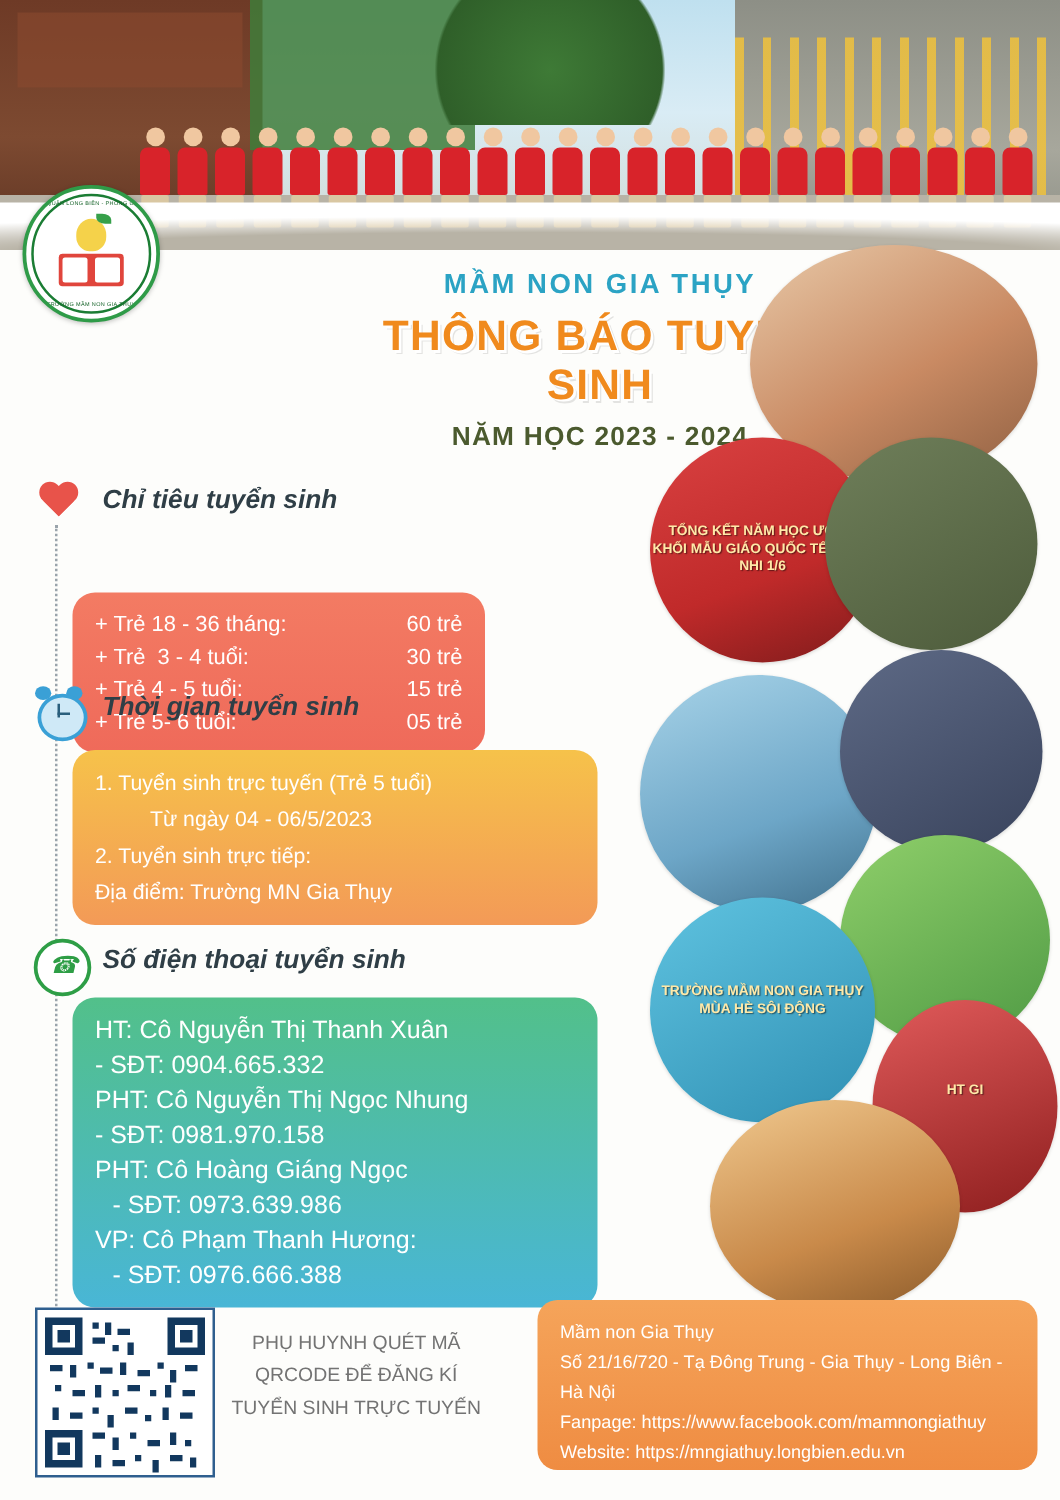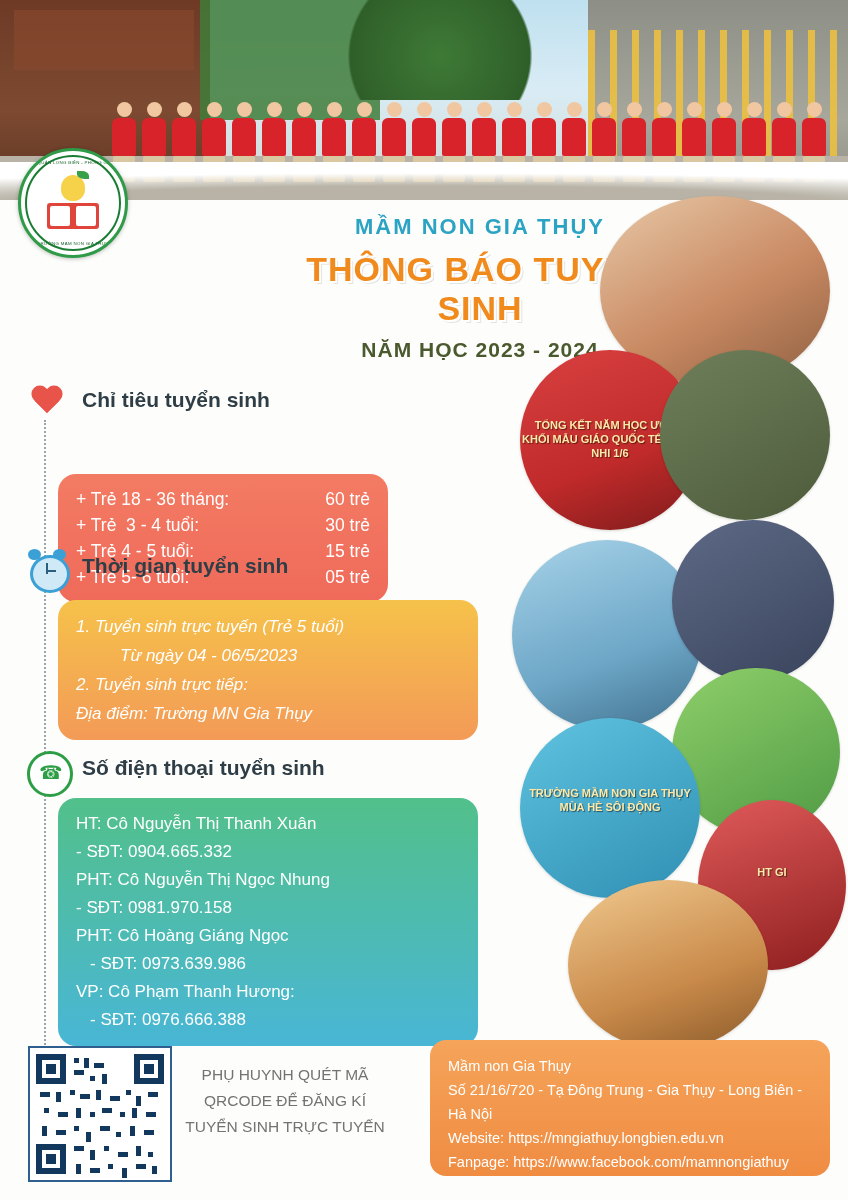--- a/index.html
+++ b/index.html
@@ -44,21 +44,21 @@
   
   .head-wrap{position:absolute;left:270px;top:214px;width:420px;text-align:center;}
   .h-school{font-size:22px;letter-spacing:2px;font-weight:bold;color:#2ba3c4;}
   .h-title{margin-top:10px;font-size:34px;font-weight:bold;letter-spacing:1px;color:#f08a1d;
     text-shadow:2px 2px 0 #ffffff, 3px 3px 0 rgba(0,0,0,.10);}
   .h-year{margin-top:10px;font-size:21px;font-weight:bold;letter-spacing:1px;color:#4b5a2e;}
 
   
   .dotline{position:absolute;left:44px;top:420px;width:0;height:640px;border-left:2px dotted #9aa4ab;}
 
-  .sec{position:absolute;}
+  .sec{position:absolute;font-style:italic;}
   .sec .ico{position:absolute;left:0;top:0;width:46px;height:46px;}
   .sec .sec-title{position:absolute;left:58px;top:8px;font-size:21px;font-weight:bold;color:#2f3e46;}
 
   
   .heart{position:relative;width:34px;height:32px;margin:6px;}
   .heart:before,.heart:after{content:"";position:absolute;top:0;width:17px;height:27px;background:#e8534a;border-radius:17px 17px 0 0;}
   .heart:before{left:17px;transform:rotate(-45deg);transform-origin:0 100%;}
   .heart:after{left:0;transform:rotate(45deg);transform-origin:100% 100%;}
 
   
@@ -74,26 +74,26 @@
   .phone .g{position:absolute;left:9px;top:9px;font-size:19px;line-height:19px;color:#2e9e46;}
 
   .card{position:absolute;border-radius:18px;color:#fff;padding:12px 18px;box-sizing:border-box;}
   .card .row{font-size:17.5px;line-height:26px;white-space:pre;}
 
   .card-quota{left:58px;top:474px;width:330px;background:linear-gradient(180deg,#f37b63 0%,#ef6a5a 100%);}
   .card-quota .row{display:flex;}
   .card-quota .row .lbl{flex:1;}
   .card-quota .row .val{text-align:right;}
 
-  .card-time{left:58px;top:600px;width:420px;background:linear-gradient(180deg,#f6c24a 0%,#f39a57 100%);font-style:italic;}
+  .card-time{left:58px;top:600px;width:420px;background:linear-gradient(180deg,#f6c24a 0%,#f39a57 100%);}
   .card-time .row{font-size:17px;line-height:29px;}
   .card-time .ind{padding-left:44px;}
 
   .card-phone{left:58px;top:798px;width:420px;background:linear-gradient(180deg,#52c08a 0%,#49b6d6 100%);}
-  .card-phone .row{font-size:17px;line-height:28px;}
+  .card-phone .row{font-size:20px;line-height:28px;}
   .card-phone .ind{padding-left:14px;}
 
   
   .ph{position:absolute;border-radius:50%;overflow:hidden;box-shadow:0 1px 3px rgba(0,0,0,.15);}
   .ph .cap{position:absolute;left:0;right:0;top:38%;text-align:center;font-size:11px;color:#ffe9a8;font-weight:bold;text-shadow:1px 1px 1px rgba(0,0,0,.5);line-height:14px;}
   .p1{left:600px;top:196px;width:230px;height:190px;background:linear-gradient(150deg,#e8c9a8,#c98a63 55%,#8e5f41);border-radius:50%;}
   .p2{left:520px;top:350px;width:180px;height:180px;background:linear-gradient(160deg,#d94141,#c02a2a 60%,#7f1b1b);}
   .p3{left:660px;top:350px;width:170px;height:170px;background:linear-gradient(150deg,#6f7f5a,#4d5b3b);}
   .p4{left:512px;top:540px;width:190px;height:190px;background:linear-gradient(160deg,#a7d3e8,#6da6c7 60%,#40708c);}
   .p5{left:672px;top:520px;width:162px;height:162px;background:linear-gradient(150deg,#5e6a86,#39435c);}
@@ -409,17 +409,17 @@
 
   <div class="qr-text">
     <div>PHỤ HUYNH QUÉT MÃ</div>
     <div>QRCODE ĐỂ ĐĂNG KÍ</div>
     <div>TUYỂN SINH TRỰC TUYẾN</div>
   </div>
 
   <div class="addr">
     <div class="row">Mầm non Gia Thụy</div>
     <div class="row">Số 21/16/720 - Tạ Đông Trung - Gia Thụy - Long Biên - Hà Nội</div>
+    <div class="row">Fanpage: https://www.facebook.com/mamnongiathuy</div>
     <div class="row">Website: https://mngiathuy.longbien.edu.vn</div>
-    <div class="row">Fanpage: https://www.facebook.com/mamnongiathuy</div>
   </div>
 
 </div>
 
 </body></html>

